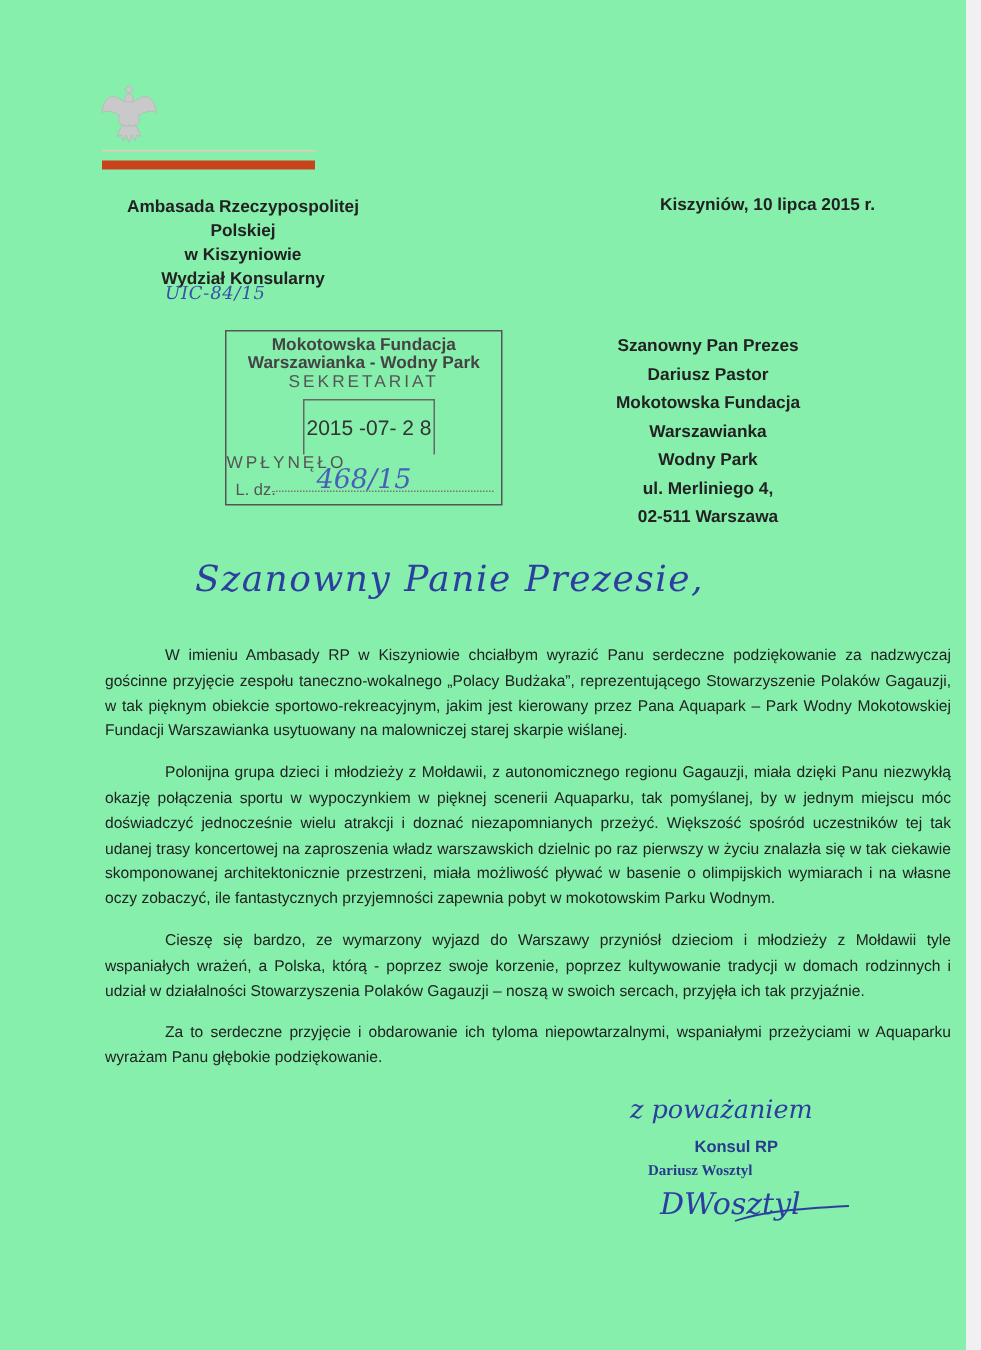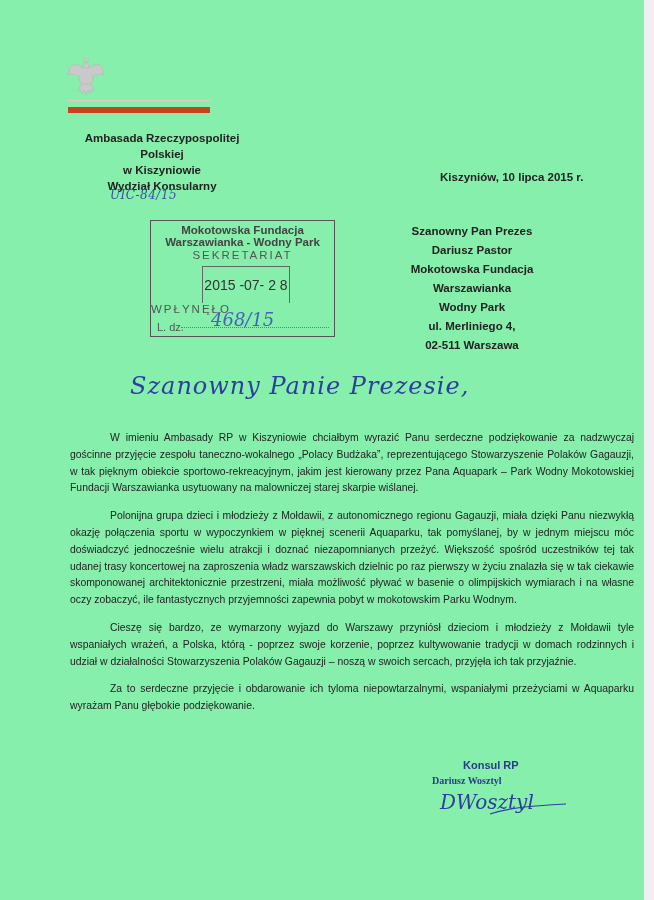--- a/index.html
+++ b/index.html
@@ -20,21 +20,21 @@
   }
   .eagle { position: absolute; left: 66px; top: 53px; width: 40px; height: 44px; }
   .rule-thin { position: absolute; left: 68px; top: 100px; width: 142px; height: 1px; background: #e8c8c0; }
   .rule-thick { position: absolute; left: 68px; top: 107px; width: 142px; height: 6px; background: #c8431c; }
 
   .sender { position: absolute; left: 62px; top: 130px; width: 200px; text-align: center;
     font-size: 11.5px; font-weight: bold; line-height: 16px; color: #222; }
   .ref-handwritten { position: absolute; left: 110px; top: 188px; font-family: "DejaVu Serif", serif;
     font-style: italic; font-size: 12px; color: #3a4fa8; letter-spacing: 0.5px; }
 
-  .date-line { position: absolute; left: 440px; top: 131px; font-size: 11.5px; font-weight: bold; color: #222; margin-top: 40px; }
+  .date-line { position: absolute; left: 440px; top: 131px; font-size: 11.5px; font-weight: bold; color: #222; }
 
   .stamp { position: absolute; left: 150px; top: 220px; width: 185px; height: 117px;
     border: 1px solid #555; box-sizing: border-box; color: #444; }
   .stamp .l1, .stamp .l2 { text-align: center; font-size: 11.5px; font-weight: bold; line-height: 12px; color: #444; }
   .stamp .l1 { margin-top: 3px; }
   .stamp .l3 { text-align: center; font-size: 11.5px; letter-spacing: 2px; line-height: 14px; color: #555; }
   .stamp .datebox { position: absolute; left: 51px; top: 45px; width: 86px; height: 36px;
     border: 1px solid #666; border-bottom: none; text-align: center; font-size: 14px; line-height: 36px; color: #333;
     font-family: "Liberation Sans Narrow", "Liberation Sans", sans-serif; }
   .stamp .l4 { position: absolute; left: 0; top: 82px; width: 100%; text-align: left; font-size: 11.5px;
@@ -111,20 +111,21 @@
 
   <div class="salutation">Szanowny Panie Prezesie,</div>
 
   <div class="body-text">
     <p>W imieniu Ambasady RP w Kiszyniowie chciałbym wyrazić Panu serdeczne podziękowanie za nadzwyczaj gościnne przyjęcie zespołu taneczno-wokalnego „Polacy Budżaka”, reprezentującego Stowarzyszenie Polaków Gagauzji, w tak pięknym obiekcie sportowo-rekreacyjnym, jakim jest kierowany przez Pana Aquapark – Park Wodny Mokotowskiej Fundacji Warszawianka usytuowany na malowniczej starej skarpie wiślanej.</p>
     <p>Polonijna grupa dzieci i młodzieży z Mołdawii, z autonomicznego regionu Gagauzji, miała dzięki Panu niezwykłą okazję połączenia sportu w wypoczynkiem w pięknej scenerii Aquaparku, tak pomyślanej, by w jednym miejscu móc doświadczyć jednocześnie wielu atrakcji i doznać niezapomnianych przeżyć. Większość spośród uczestników tej tak udanej trasy koncertowej na zaproszenia władz warszawskich dzielnic po raz pierwszy w życiu znalazła się w tak ciekawie skomponowanej architektonicznie przestrzeni, miała możliwość pływać w basenie o olimpijskich wymiarach i na własne oczy zobaczyć, ile fantastycznych przyjemności zapewnia pobyt w mokotowskim Parku Wodnym.</p>
     <p>Cieszę się bardzo, ze wymarzony wyjazd do Warszawy przyniósł dzieciom i młodzieży z Mołdawii tyle wspaniałych wrażeń, a Polska, którą - poprzez swoje korzenie, poprzez kultywowanie tradycji w domach rodzinnych i udział w działalności Stowarzyszenia Polaków Gagauzji – noszą w swoich sercach, przyjęła ich tak przyjaźnie.</p>
     <p>Za to serdeczne przyjęcie i obdarowanie ich tyloma niepowtarzalnymi, wspaniałymi przeżyciami w Aquaparku wyrażam Panu głębokie podziękowanie.</p>
   </div>
 
+  <div class="closing-hw">z poważaniem</div>
   <div class="sig-title">Konsul RP</div>
   <div class="sig-name">Dariusz Wosztyl</div>
   <div class="signature">DWosztyl</div>
   <svg class="sig-stroke" viewBox="0 0 80 20">
     <path d="M2 14 C20 8, 40 6, 78 4" stroke="#2d3f9e" stroke-width="1.2" fill="none"></path>
   </svg>
 </div>
 <div class="right-edge"></div>
 
 </body></html>

